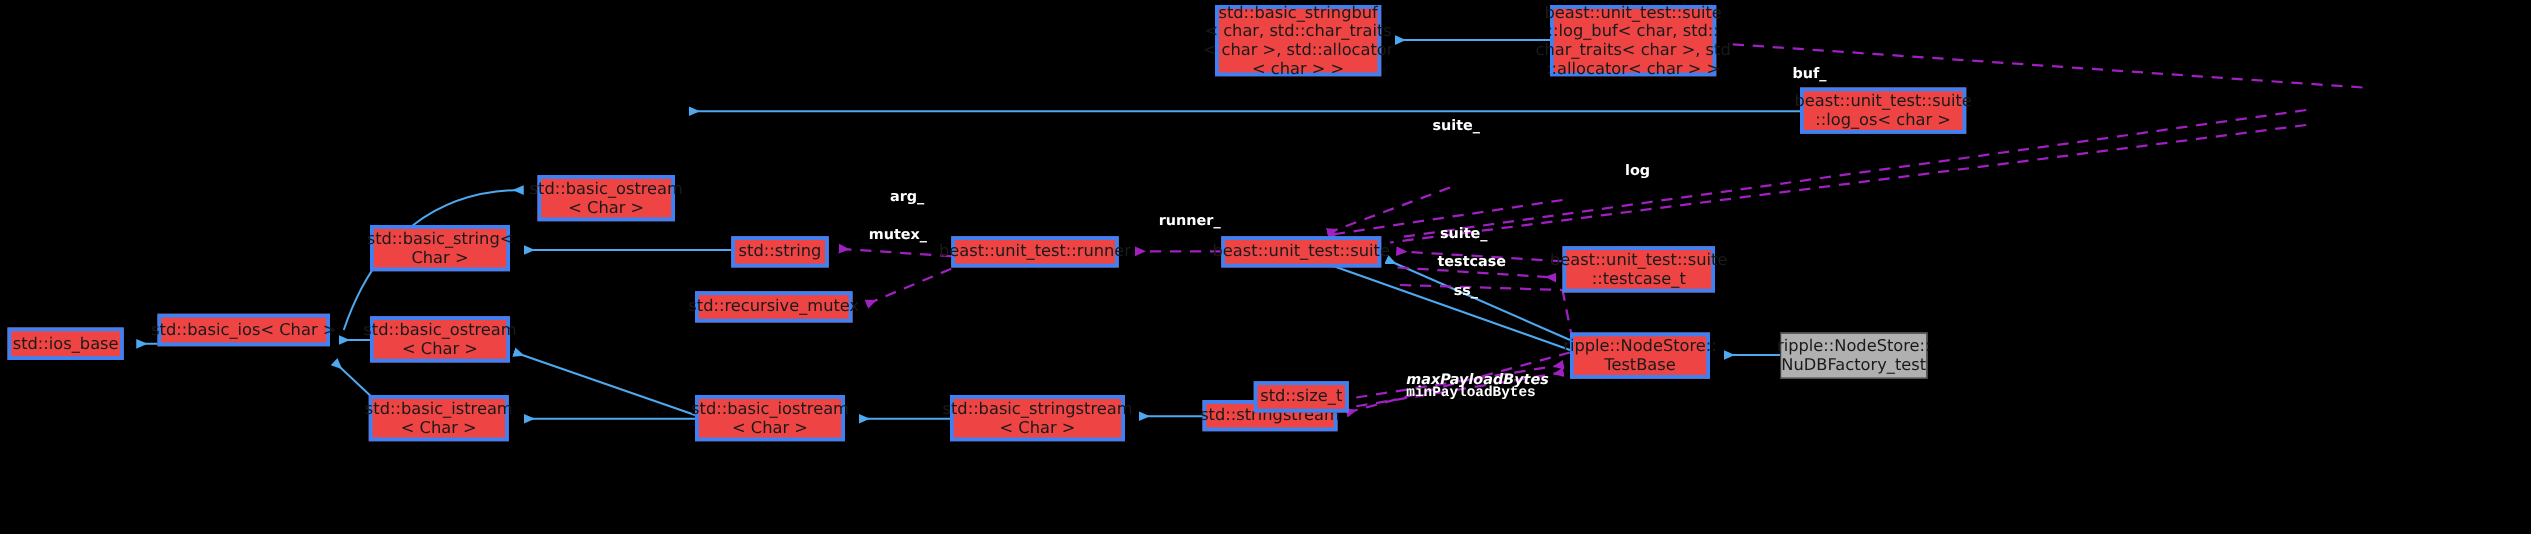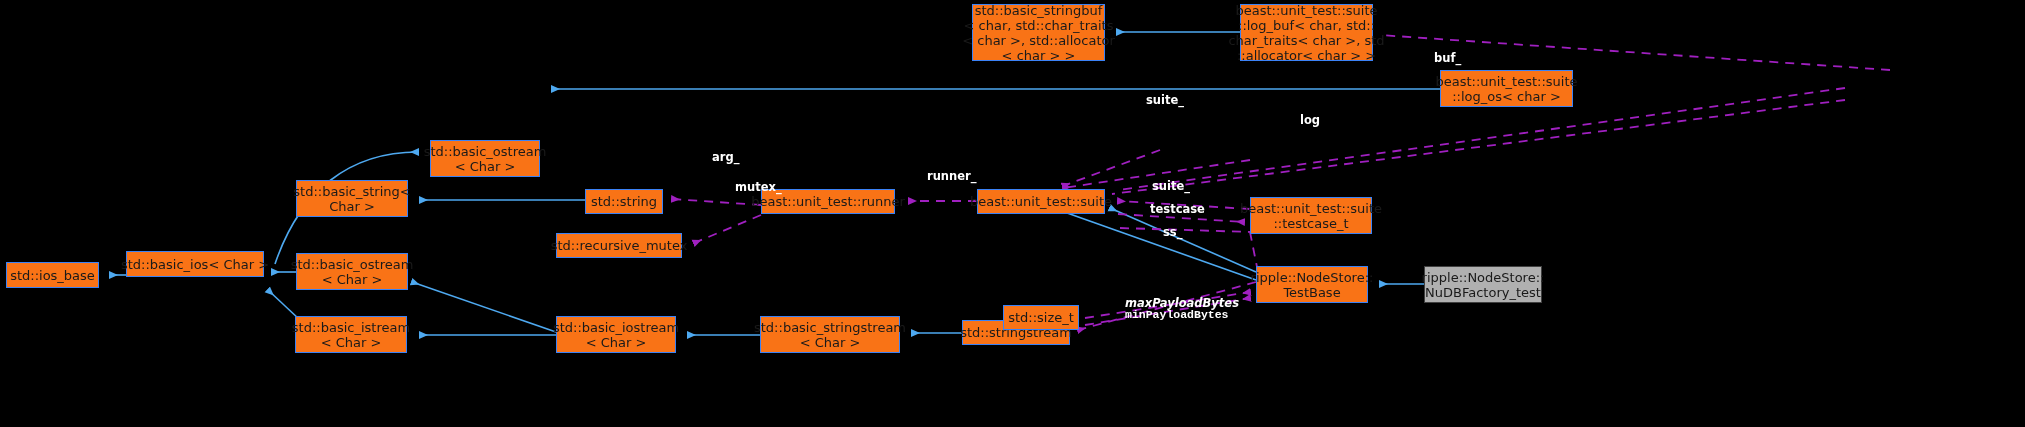--- a/index.html
+++ b/index.html
@@ -1,19 +1,19 @@
 <!DOCTYPE html>
 <html><head>
 <meta charset="utf-8">
 <style>
   html,body{margin:0;padding:0;background:#000;}
   #stage{position:relative;width:2025px;height:427px;background:#000;overflow:hidden;
          font-family:"DejaVu Sans","Liberation Sans",sans-serif;}
   svg.edges{position:absolute;left:0;top:0;width:2025px;height:427px;}
-  .node{position:absolute;box-sizing:border-box;background:#f97316;border:1px solid #3b82f6;
+  .node{position:absolute;box-sizing:border-box;background:#ef4444;border:3px solid #3b82f6;
         color:#1a1a1a;font-size:13px;line-height:15px;display:flex;align-items:center;
         justify-content:center;text-align:center;white-space:pre;letter-spacing:0px;}
   .node.filled{background:#b0b0b0;border:1px solid #404040;}
   .elabel{position:absolute;color:#ffffff;font-size:11.5px;font-weight:bold;white-space:pre;
           line-height:12px;letter-spacing:0px;}
 </style>
 </head>
 <body>
 
 <div id="stage">
@@ -123,24 +123,24 @@
       <div class="node" style="left: 1250px; top: 197px; width: 122px; height: 37px;">beast::unit_test::suite
 ::testcase_t</div>
       <div class="node" style="left: 1256px; top: 266px; width: 112px; height: 37px;">ripple::NodeStore::
 TestBase</div>
       <div class="node filled" style="left: 1424px; top: 266px; width: 118px; height: 37px;">ripple::NodeStore::
 NuDBFactory_test</div>
       <div class="node" style="left: 1003px; top: 305px; width: 76px; height: 25px;">std::size_t</div>
     </div>
   <div id="labels">
       <div class="elabel" style="left: 1146px; top: 94px;">suite_</div>
-      <div class="elabel" style="left: 1300px; top: 114px;">log</div>
+      <div class="elabel" style="left: 1300px; top: 130px;">log</div>
       <div class="elabel" style="left: 1398px; top: 52px; padding-left: 36px;">buf_</div>
       <div class="elabel" style="left: 712px; top: 151px;">arg_</div>
-      <div class="elabel" style="left: 695px; top: 181px; margin-left: 40px;">mutex_</div>
+      <div class="elabel" style="left: 695px; top: 181px;">mutex_</div>
       <div class="elabel" style="left: 927px; top: 170px;">runner_</div>
       <div class="elabel" style="left: 1152px; top: 180px;">suite_</div>
       <div class="elabel" style="left: 1150px; top: 203px;">testcase</div>
       <div class="elabel" style="left: 1163px; top: 226px;">ss_</div>
       <div class="elabel" style="left: 1125px; top: 297px; font-style: italic;">maxPayloadBytes</div>
       <div class="elabel" style="left: 1125px; top: 309px; font-family: Liberation Mono, monospace;">minPayloadBytes</div>
     </div>
 </div>
 
 </body></html>

